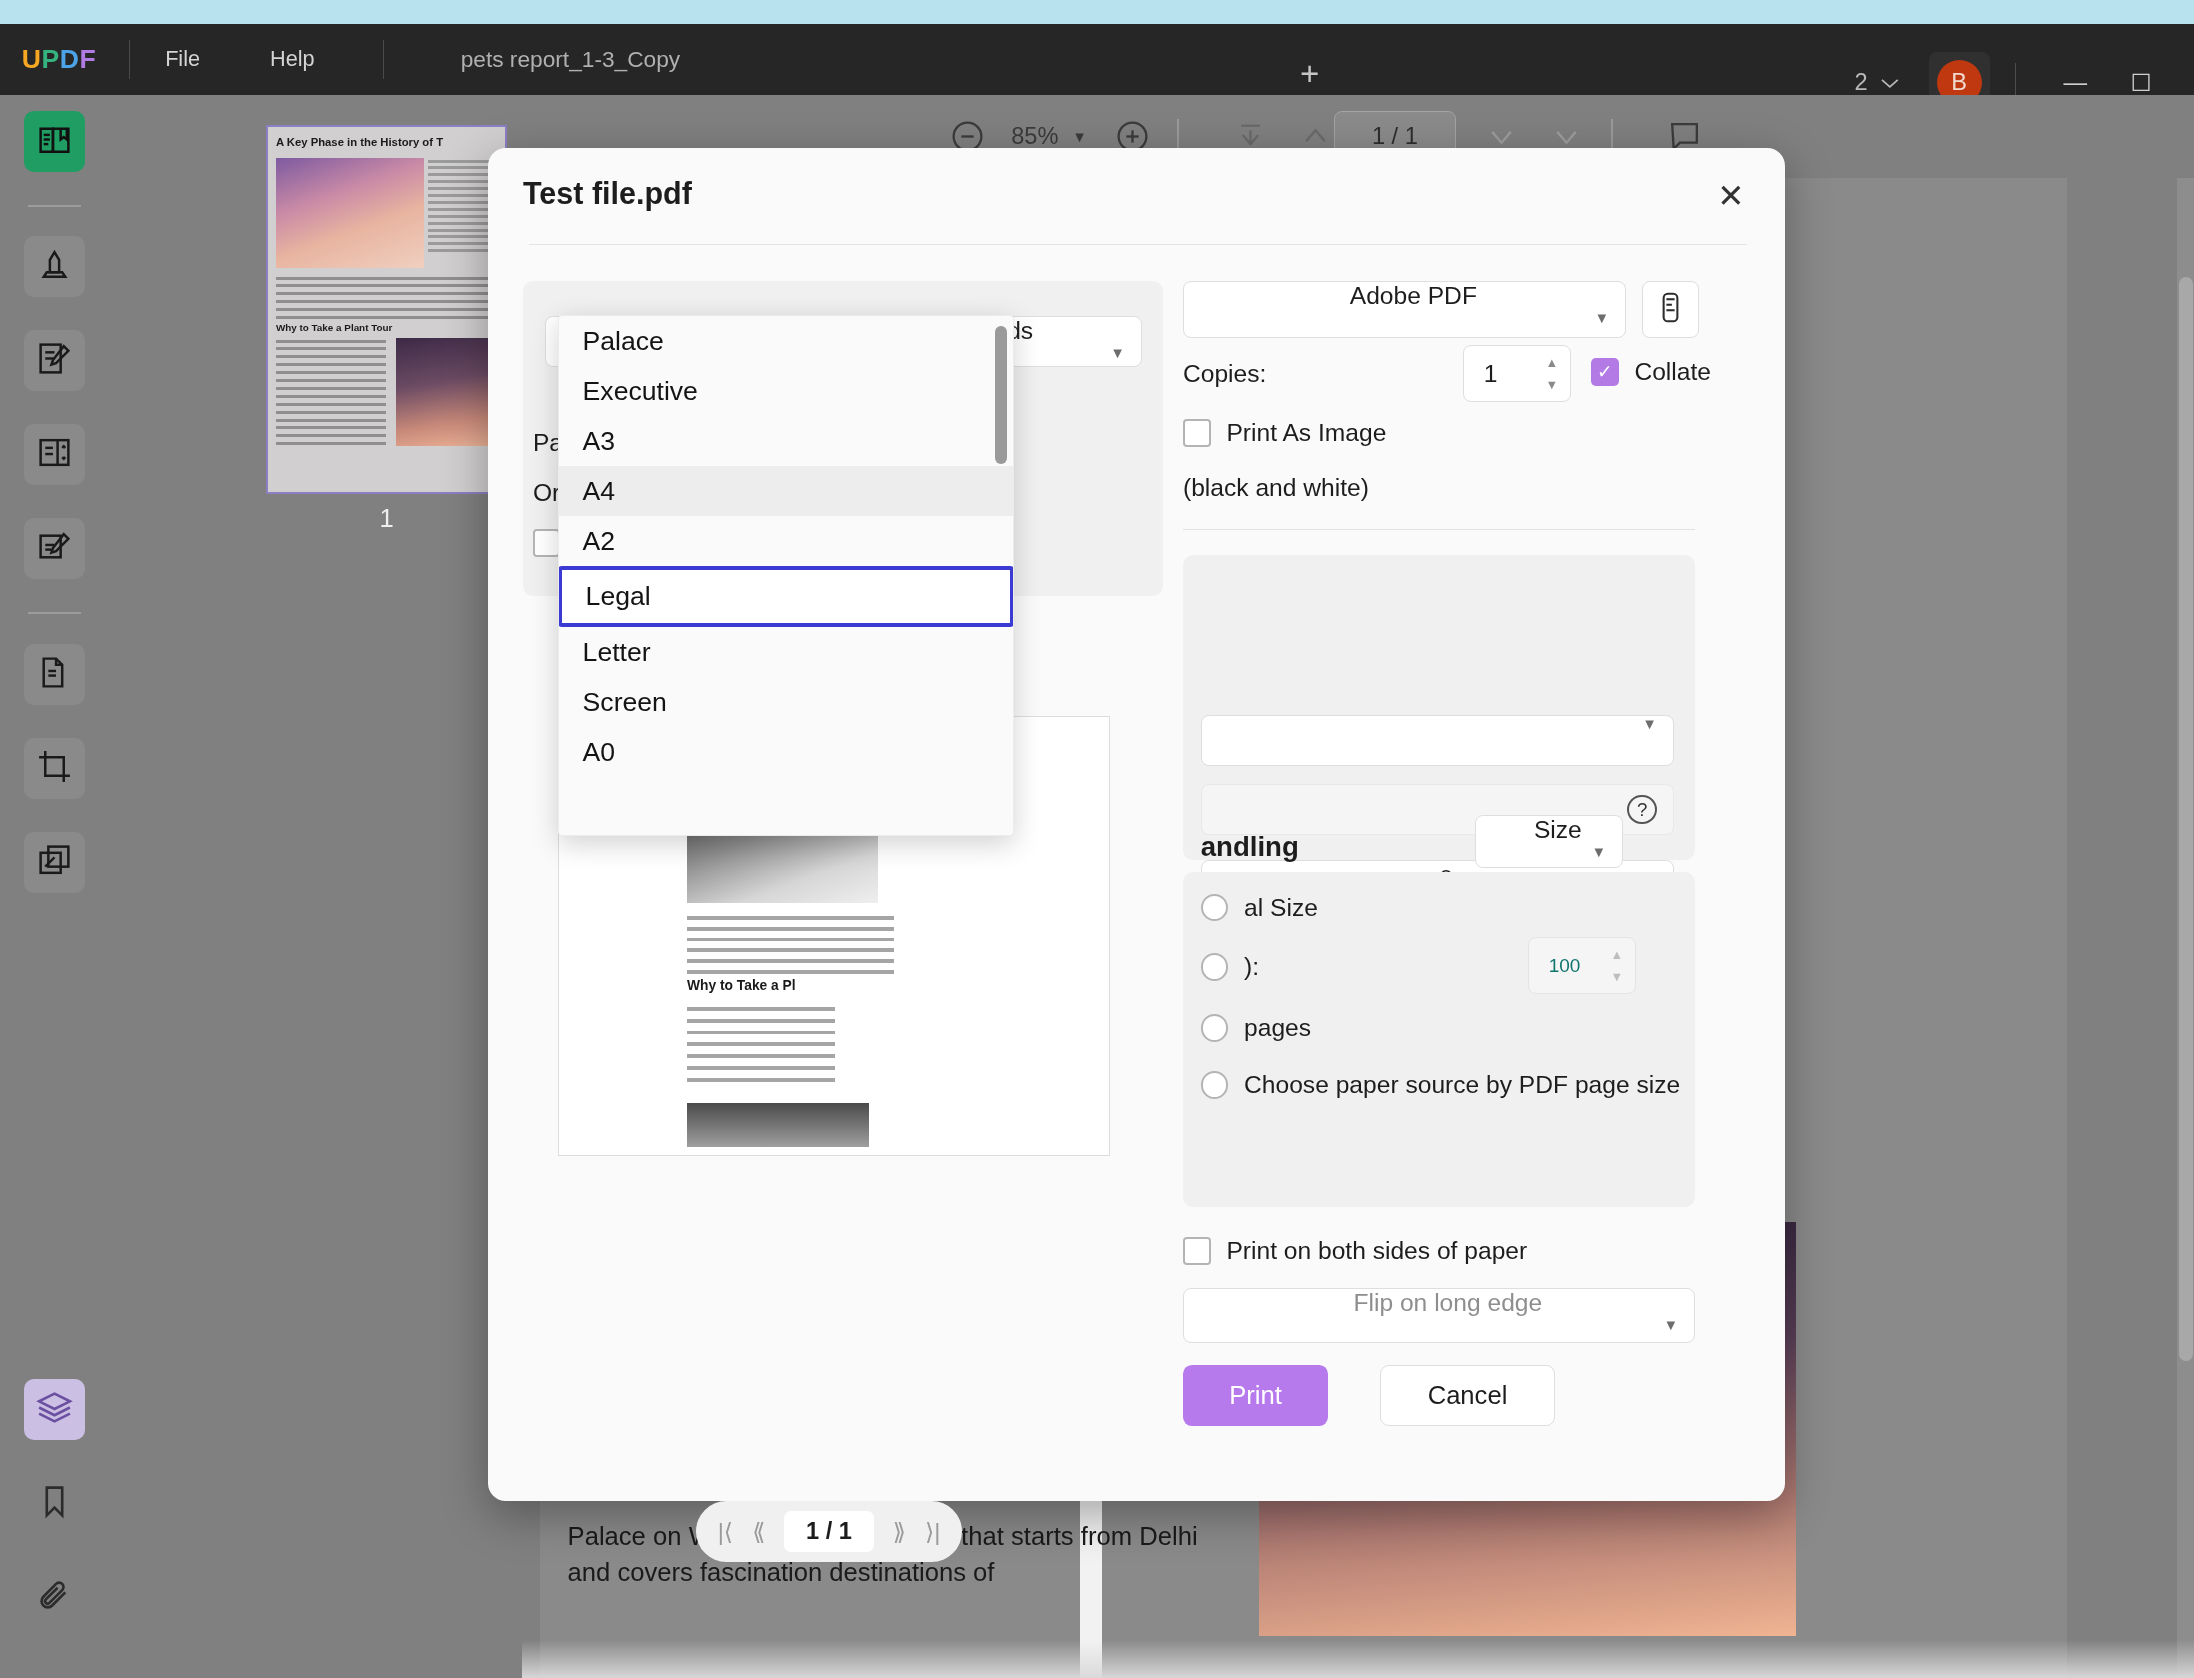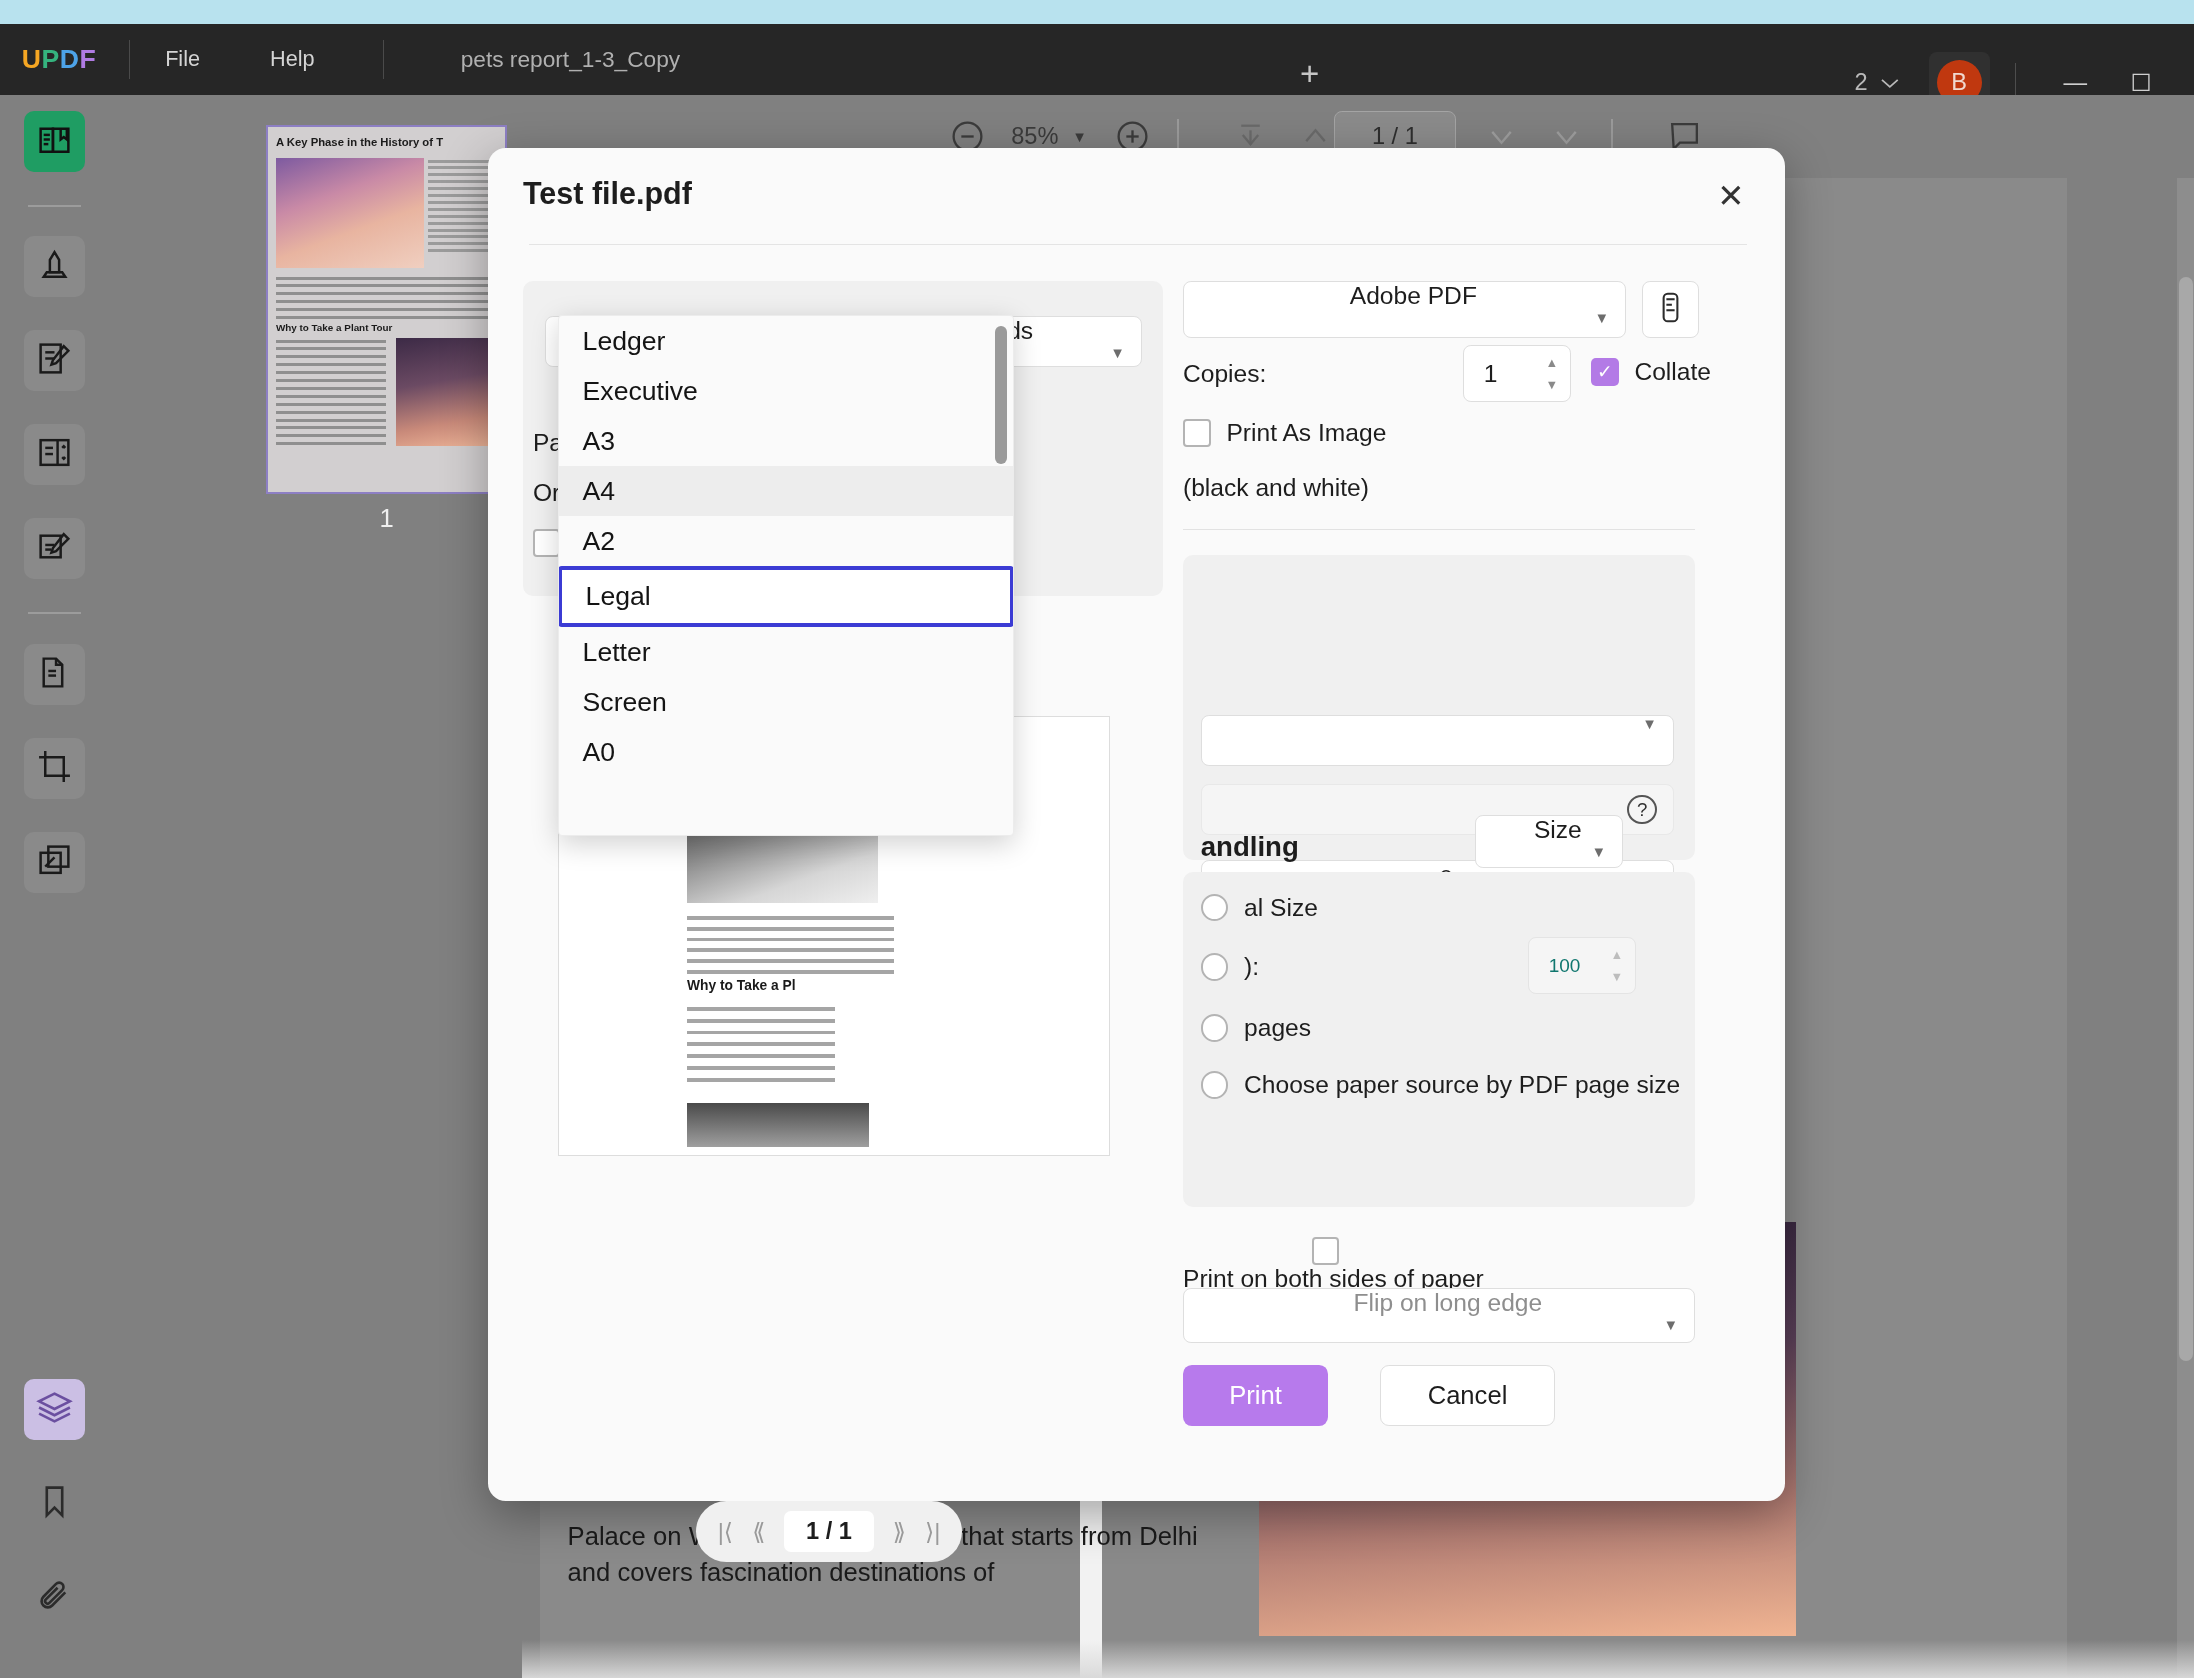--- a/index.html
+++ b/index.html
@@ -184,21 +184,21 @@
   .radio .dot { width:27.6px;height:27.6px;border:2px solid #b4b4b4;border-radius:50%;background:#fff;margin-right:15.8px; }
   .rd-actual { left:17.7px; top:21.7px; }
   .rd-custom { left:17.7px; top:81px; }
   .pct-box { position:absolute; left:345px; top:65px; width:108px; height:57px;
      background:#f5f5f5;border:1px solid #e4e4e4;border-radius:7.9px;display:flex;align-items:center; }
   .pct-box .val { margin-left:19.7px; font-size:19px; color:#0f766e; }
   .pct-box .arrows { margin-left:auto;margin-right:11.8px;display:flex;flex-direction:column;gap:6.9px;color:#bdbdbd;font-size:12.8px;}
   .rd-fit { left:17.7px; top:142px; }
   .rd-source { left:17.7px; top:199px; }
 
-  .chk-duplex { left:0; top:956px;flex-direction:column; }
+  .chk-duplex { left:0; top:956px; }
   .sel-flip { position:absolute; left:0; top:1007px; width:512px; height:55px; }
   .sel-flip .txt { color:#8e8e8e; }
   .btn-print { position:absolute; left:0; top:1084px; width:145px; height:61px;
      background:#b77aec; border-radius:8.9px; color:#fff; font-size:25.6px;
      display:flex;align-items:center;justify-content:center; }
   .btn-cancel { position:absolute; left:197px; top:1084px; width:175px; height:61px;
      background:#fff; border:1px solid #dedede; border-radius:8.9px; color:#1d1d1d; font-size:25.6px;
      display:flex;align-items:center;justify-content:center; }
 
   
@@ -626,21 +626,21 @@
           <span class="txt">Flip on long edge</span>
           <span class="caret">▼</span>
         </div>
         <div class="btn-print">Print</div>
         <div class="btn-cancel">Cancel</div>
       </div>
     </div>
 
     <div class="dropdown">
       <div id="dd-list">
-          <div class="dd-item">Ledger</div>
+          <div class="dd-item">Palace</div>
           <div class="dd-item">Executive</div>
           <div class="dd-item">A3</div>
           <div class="dd-item hl">A4</div>
           <div class="dd-item">A2</div>
           <div class="dd-item sel-blue">Legal</div>
           <div class="dd-item">Letter</div>
           <div class="dd-item">Screen</div>
           <div class="dd-item">A0</div>
         </div>
       <div class="dd-scroll-thumb"></div>

